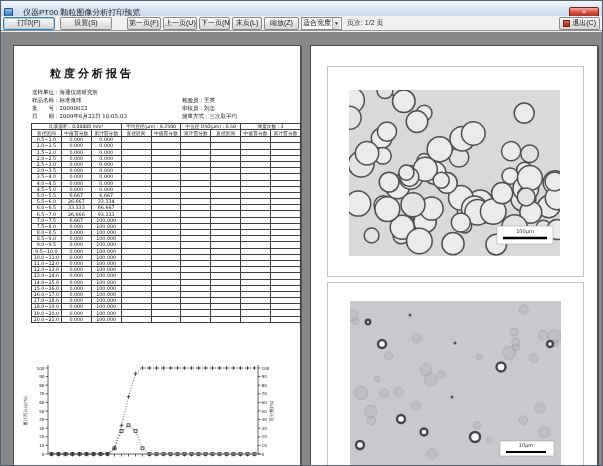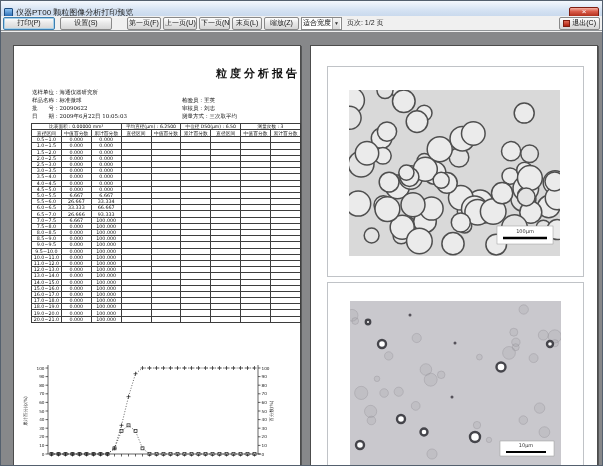--- a/index.html
+++ b/index.html
@@ -2,21 +2,21 @@
 <html><head>
 <meta charset="utf-8">
 <style>
   html,body{margin:0;padding:0;background:#666;}
   *{box-sizing:border-box;}
   .window{position:relative;width:603px;height:466px;overflow:hidden;
     font-family:"Liberation Sans",sans-serif;background:#f0f0f0;border:1px solid #54606e;}
   
   .titlebar{position:absolute;left:0;top:0;width:100%;height:15px;
     background:linear-gradient(#f4f8fd,#d3e1f2 45%,#bccfe6);
-    border-bottom:1px solid #93a3b8;display:flex;align-items:center;padding:11px 3px;gap:3px;}
+    border-bottom:1px solid #93a3b8;display:flex;align-items:center;padding:11px 3px;gap:10px;}
   .app-icon{width:9px;height:9px;background:linear-gradient(#8fc4f2,#2a6db5);border:1px solid #1d4c80;border-radius:1px;}
   .titlebar .title{font-size:8px;color:#1a1a1a;white-space:nowrap;overflow:hidden;}
   .close-btn{margin-left:auto;width:30px;height:11px;
     background:linear-gradient(#f0a austral,#d65a4a);
     background:linear-gradient(#f4b0a2,#d95b48 40%,#a92713);
     border:1px solid #7e1d10;border-radius:2px;color:#fff;font-size:8px;line-height:8px;
     padding:0;text-align:center;cursor:pointer;}
   
   .toolbar{position:absolute;left:0;top:15px;width:100%;height:15px;background:#f0f0f0;
     border-bottom:1px solid #8f9396;display:flex;align-items:center;padding:0 2px;gap:2px;}
@@ -33,22 +33,22 @@
     background:linear-gradient(#fefefe,#e9e9e9 45%,#d6d6d6);border:1px solid #898989;border-radius:2px;
     padding:0 3px;cursor:pointer;}
   .exit-icon{width:7px;height:7px;background:linear-gradient(#e06a55,#b01f0e);border:1px solid #7e1d10;}
   
   .preview{position:absolute;left:0;top:31px;right:0;bottom:0;background:#87888a;overflow:hidden;}
   .page{position:absolute;top:13px;width:288px;height:446px;background:#fff;
     border:1px solid #4c4c4c;box-shadow:1px 1px 0 rgba(40,40,40,.5);}
   .page-left{left:12px;}
   .page-right{left:309px;}
   
-  .report-title{position:absolute;left:0;top:20px;width:100%;text-align:right;
-    font:bold 11px "DejaVu Serif","Liberation Serif",serif;letter-spacing:3px;color:#111;}
+  .report-title{position:absolute;left:0;top:20px;width:100%;text-align:left;
+    font:bold 11px "DejaVu Serif","Liberation Serif",serif;letter-spacing:3px;color:#111;padding-left:36px;}
   .info{position:absolute;left:18px;top:42px;width:258px;
     font:5.5px "DejaVu Serif","Liberation Serif",serif;color:#111;}
   .info .row{display:flex;line-height:8px;}
   .info .l{width:150px;}
   .info .r{flex:1;}
   .tblwrap{position:absolute;left:17px;top:77px;width:270px;}
   table.rep{border-collapse:collapse;width:100%;table-layout:fixed;
     font:4.8px "DejaVu Sans","Liberation Sans",sans-serif;color:#111;}
   table.rep td{border:0.5px solid #3d3d3d;height:6.2px;padding:0;text-align:center;
     overflow:hidden;white-space:nowrap;}

